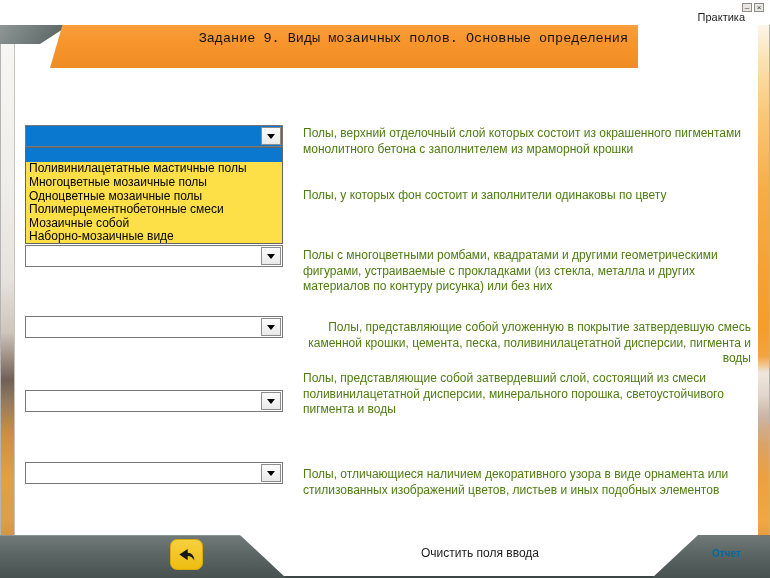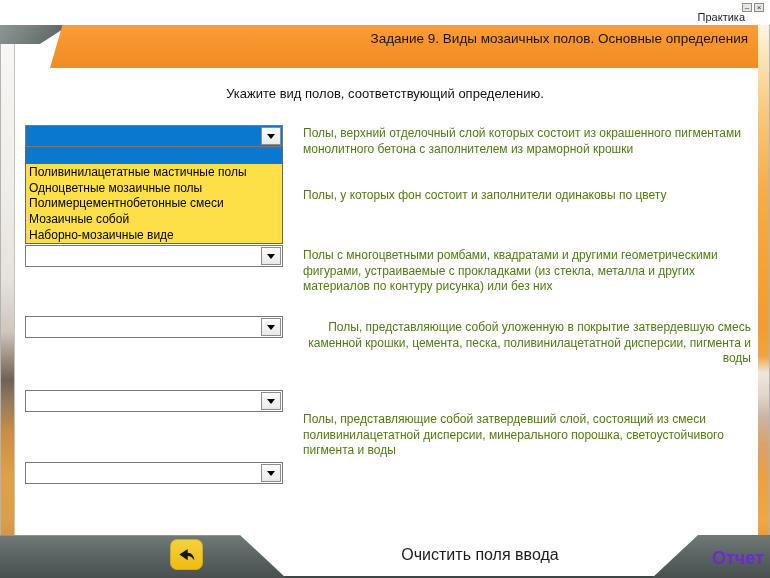--- a/index.html
+++ b/index.html
@@ -15,24 +15,25 @@
   .btn-min{right:18px;}
   .btn-close{right:6px;}
   .app-label{position:absolute;top:11px;right:25px;font-size:11px;color:#1d1d1d;}
   
   .corner-shape{
     position:absolute;left:0;top:0;width:120px;height:50px;z-index:2;
     background:linear-gradient(125deg,#9aa3a1 0%,#5d6866 55%,#45504e 100%);
     clip-path:polygon(0px 7px,97px 7px,40px 44px,0px 44px);
   }
   .banner{
-    position:absolute;left:0;top:23px;width:758px;height:45px;z-index:3;
+    position:absolute;left:0;top:23px;width:638px;height:45px;z-index:3;
     background:linear-gradient(180deg,#f9a03d 0%,#f8952d 40%,#f08c24 100%);
     clip-path:polygon(63px 0px,758px 0px,758px 45px,50px 45px);
     box-sizing:border-box;
+    font-family:Liberation Mono, monospace;
   }
   .banner-title{
     position:absolute;right:10px;top:8px;font-size:13.5px;color:#141414;text-align:right;width:700px;
   }
   
   .strip-left{
     position:absolute;left:1px;top:44px;width:13px;bottom:1px;z-index:1;
     background:linear-gradient(180deg,#f7f6f4 0%,#efede9 28%,#e6e2dd 44%,#cfc6bd 54%,#9b8d80 59%,
       #6f6156 63%,#937a5e 67%,#c98f45 73%,#e0a047 81%,#daa04b 89%,#b97f33 100%);
     border-right:1px solid #c9c2b8;
@@ -71,22 +72,22 @@
     position:absolute;left:0;top:535px;width:300px;height:43px;z-index:3;
     background:linear-gradient(180deg,#707977 0%,#5d6866 40%,#47514f 100%);
     clip-path:polygon(0px 0px,240px 0px,286px 43px,0px 43px);
     border-top:1px solid #8d9593;box-sizing:border-box;
   }
   .foot-right{
     position:absolute;left:652px;top:535px;width:118px;height:43px;z-index:3;
     background:linear-gradient(180deg,#707977 0%,#5d6866 40%,#47514f 100%);
     clip-path:polygon(46px 0px,118px 0px,118px 43px,0px 43px);
   }
-  .report-label{position:absolute;left:712px;top:548px;z-index:4;font-size:18px;font-weight:bold;color:#6d28d9;cursor:pointer;}
-  .clear-label{position:absolute;left:360px;top:546px;width:240px;text-align:center;z-index:4;font-size:16px;color:#1c1c1c;cursor:pointer;}
+  .report-label{position:absolute;left:712px;top:548px;z-index:4;font-size:10px;font-weight:bold;color:#0369a1;cursor:pointer;}
+  .clear-label{position:absolute;left:360px;top:546px;width:240px;text-align:center;z-index:4;font-size:12px;color:#1c1c1c;cursor:pointer;}
   .back-btn{
     position:absolute;left:170px;top:539px;width:33px;height:31px;z-index:5;
     background:linear-gradient(#f6d040,#eebd10);border:1px solid #d8ab0a;border-radius:7px;
     display:flex;align-items:center;justify-content:center;cursor:pointer;box-sizing:border-box;
   }
 </style>
 </head>
 <body>
 
 <div class="window">
@@ -98,39 +99,39 @@
   </div>
 
   <div class="corner-shape"></div>
   <div class="banner">
     <div class="banner-title">Задание 9. Виды мозаичных полов. Основные определения</div>
   </div>
 
   <div class="strip-left"></div>
   <div class="strip-right"></div>
 
-  <div class="instruction">Укажите вид полов, соответствующий определению.</div>
 
   <div class="combo open-blue" style="top:125px;">
     <span class="val" style="color:#fff;"></span>
     <span class="combo-btn">
         <span class="tri"></span>
       </span>
   </div>
 
   <div class="combo" style="top:188px;z-index:1;">
     <span class="val"></span>
     <span class="combo-btn">
         <span class="tri"></span>
       </span>
   </div>
 
   <div class="droplist">
     <div class="row selected"></div>
     <div class="row">Поливинилацетатные мастичные полы</div>
+    <div class="row">Многоцветные мозаичные полы</div>
     <div class="row">Одноцветные мозаичные полы</div>
     <div class="row">Полимерцементнобетонные смеси</div>
     <div class="row">Мозаичные собой</div>
     <div class="row">Наборно-мозаичные виде</div>
   </div>
 
   <div class="combo" style="top:245px;">
     <span class="val"></span>
     <span class="combo-btn">
         <span class="tri"></span>
@@ -152,21 +153,22 @@
     <span class="val"></span>
     <span class="combo-btn">
         <span class="tri"></span>
       </span>
   </div>
 
   <div class="definition" style="top:126px;">Полы, верхний отделочный слой которых состоит из окрашенного пигментами монолитного бетона с заполнителем из мраморной крошки</div>
   <div class="definition" style="top:188px;">Полы, у которых фон состоит и заполнители одинаковы по цвету</div>
   <div class="definition" style="top:248px;">Полы с многоцветными ромбами, квадратами и другими геометрическими фигурами, устраиваемые с прокладками (из стекла, металла и других материалов по контуру рисунка) или без них</div>
   <div class="definition" style="top:320px;text-align:right;">Полы, представляющие собой уложенную в покрытие затвердевшую смесь каменной крошки, цемента, песка, поливинилацетатной дисперсии, пигмента и воды</div>
-  <div class="definition" style="top:412px;">Полы, представляющие собой затвердевший слой, состоящий из смеси поливинилацетатной дисперсии, минерального порошка, светоустойчивого пигмента и воды</div>
+  <div class="definition" style="top:371px;">Полы, представляющие собой затвердевший слой, состоящий из смеси поливинилацетатной дисперсии, минерального порошка, светоустойчивого пигмента и воды</div>
+  <div class="definition" style="top:467px;">Полы, отличающиеся наличием декоративного узора в виде орнамента или стилизованных изображений цветов, листьев и иных подобных элементов</div>
 
   <div class="bottom-line"></div>
   <div class="foot-left"></div>
   <div class="foot-right"></div>
 
   <button class="back-btn">
     <svg width="24" height="20" viewBox="0 0 24 20">
       <path d="M3 9.5 L13.5 2.5 L13.5 7 C18.5 7.2 21.5 10.5 22 17 C19.5 12.8 16.8 11.3 13.5 11.2 L13.5 16.5 Z" fill="#171717"></path>
     </svg>
   </button>

